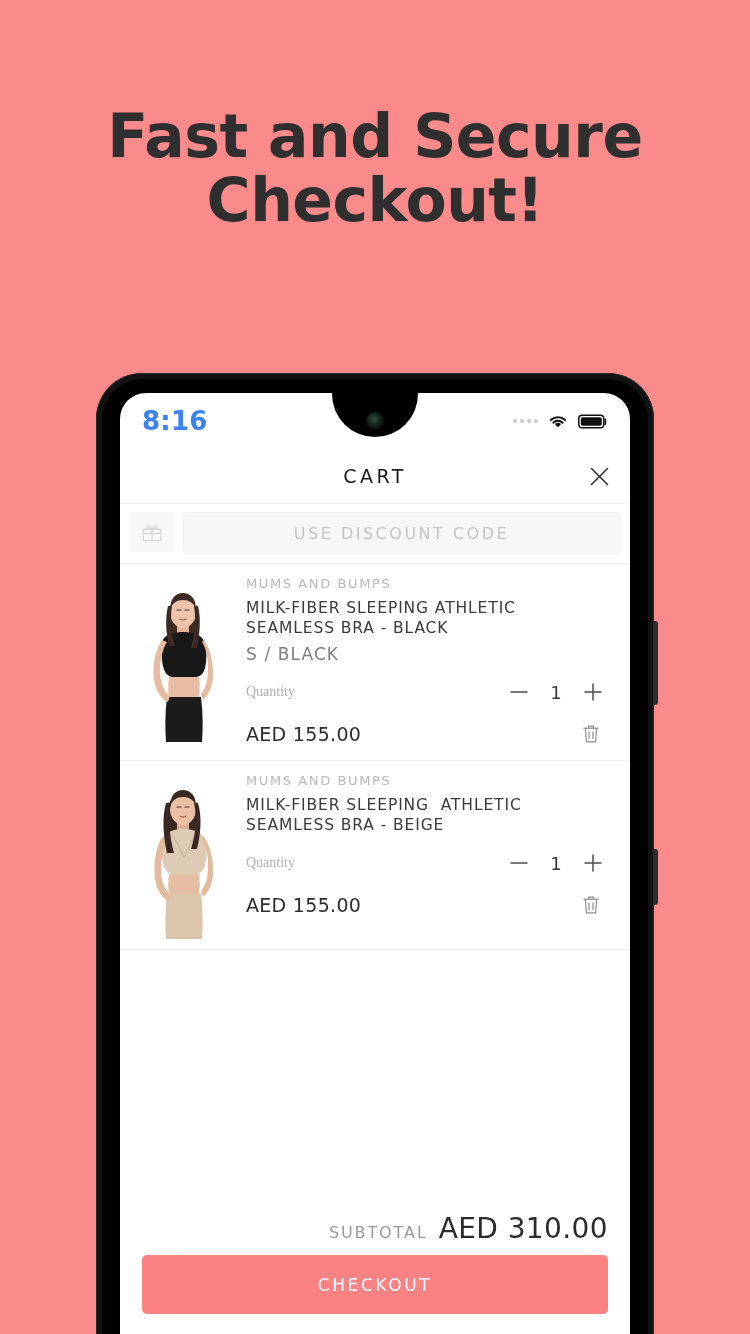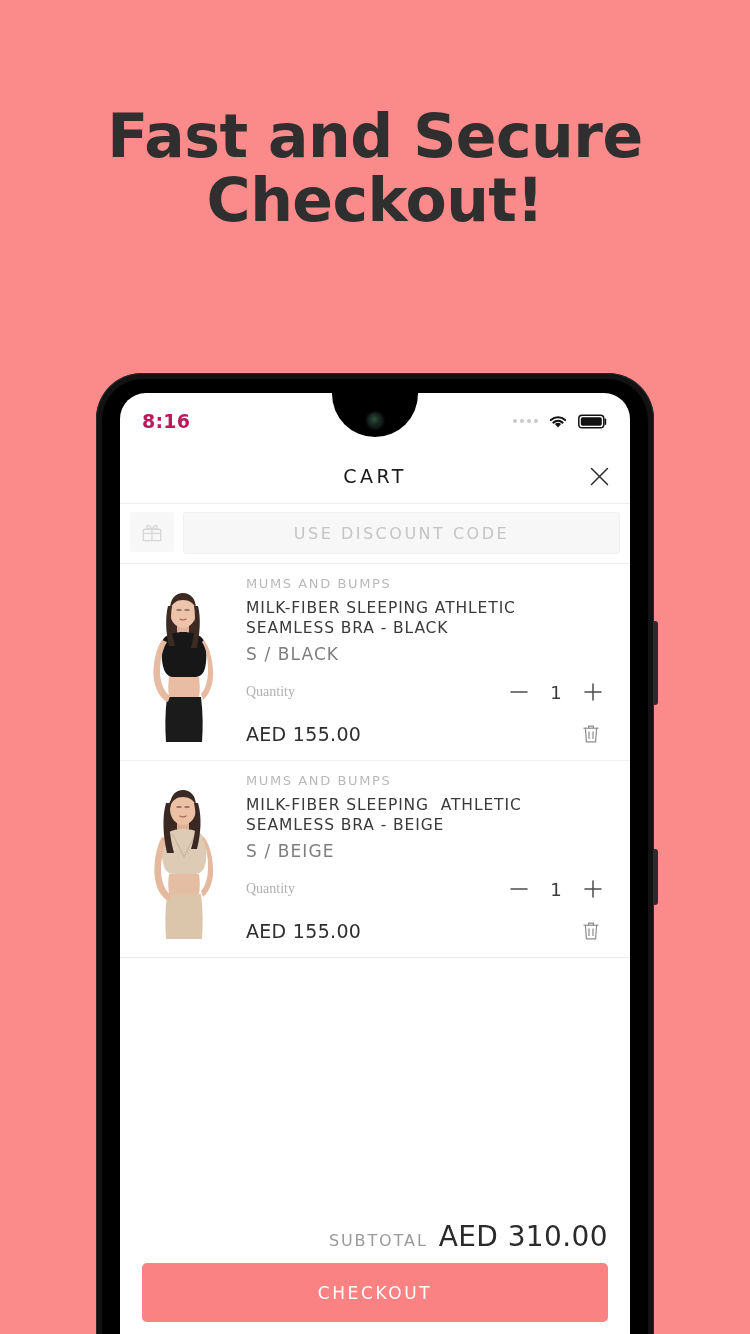--- a/index.html
+++ b/index.html
@@ -107,23 +107,23 @@
   .statusbar {
     position: relative;
     height: 56px;
     display: flex;
     align-items: center;
     justify-content: space-between;
     padding: 0 22px;
     box-sizing: border-box;
   }
   .status-time {
-    font-size: 19px;
+    font-size: 26px;
     font-weight: bold;
-    color: #be185d;
+    color: #3b82f6;
     letter-spacing: 0.2px;
     font-family: "DejaVu Sans", sans-serif;
   }
   .status-right {
     display: flex;
     align-items: center;
     gap: 9px;
   }
   .signal-dots { display: flex; gap: 3px; align-items: center; }
   .signal-dots i {
@@ -486,21 +486,20 @@
                 <path d="M28 30 C24 44 25 62 29 80 L36 80 C31 62 30 44 33 30 Z" fill="#3a2822"></path>
                 <path d="M60 30 C64 44 63 60 59 76 L53 76 C58 60 59 44 56 30 Z" fill="#3a2822"></path>
                 <path d="M39 34 h4 M47 34 h4" stroke="#48312a" stroke-width="1.2" stroke-linecap="round"></path>
                 <path d="M42 43 q3 2 6 0" stroke="#9a5a4c" stroke-width="1.1" fill="none" stroke-linecap="round"></path>
               </g>
             </svg>
           </div>
           <div class="item-info">
             <div class="brand">MUMS AND BUMPS</div>
             <div class="prod-name">MILK-FIBER SLEEPING  ATHLETIC SEAMLESS BRA - BEIGE</div>
-            <div class="variant">S / BEIGE</div>
             <div class="qty-row">
               <span class="qty-label">Quantity</span>
               <span class="qty-btn">
                 <span>
                   <svg width="20" height="12" viewBox="0 0 20 12">
                     <path d="M2 6 h16" stroke="#4d4d4d" stroke-width="1.5" stroke-linecap="round"></path>
                   </svg>
                 </span>
               </span>
               <span class="qty-value">1</span>

